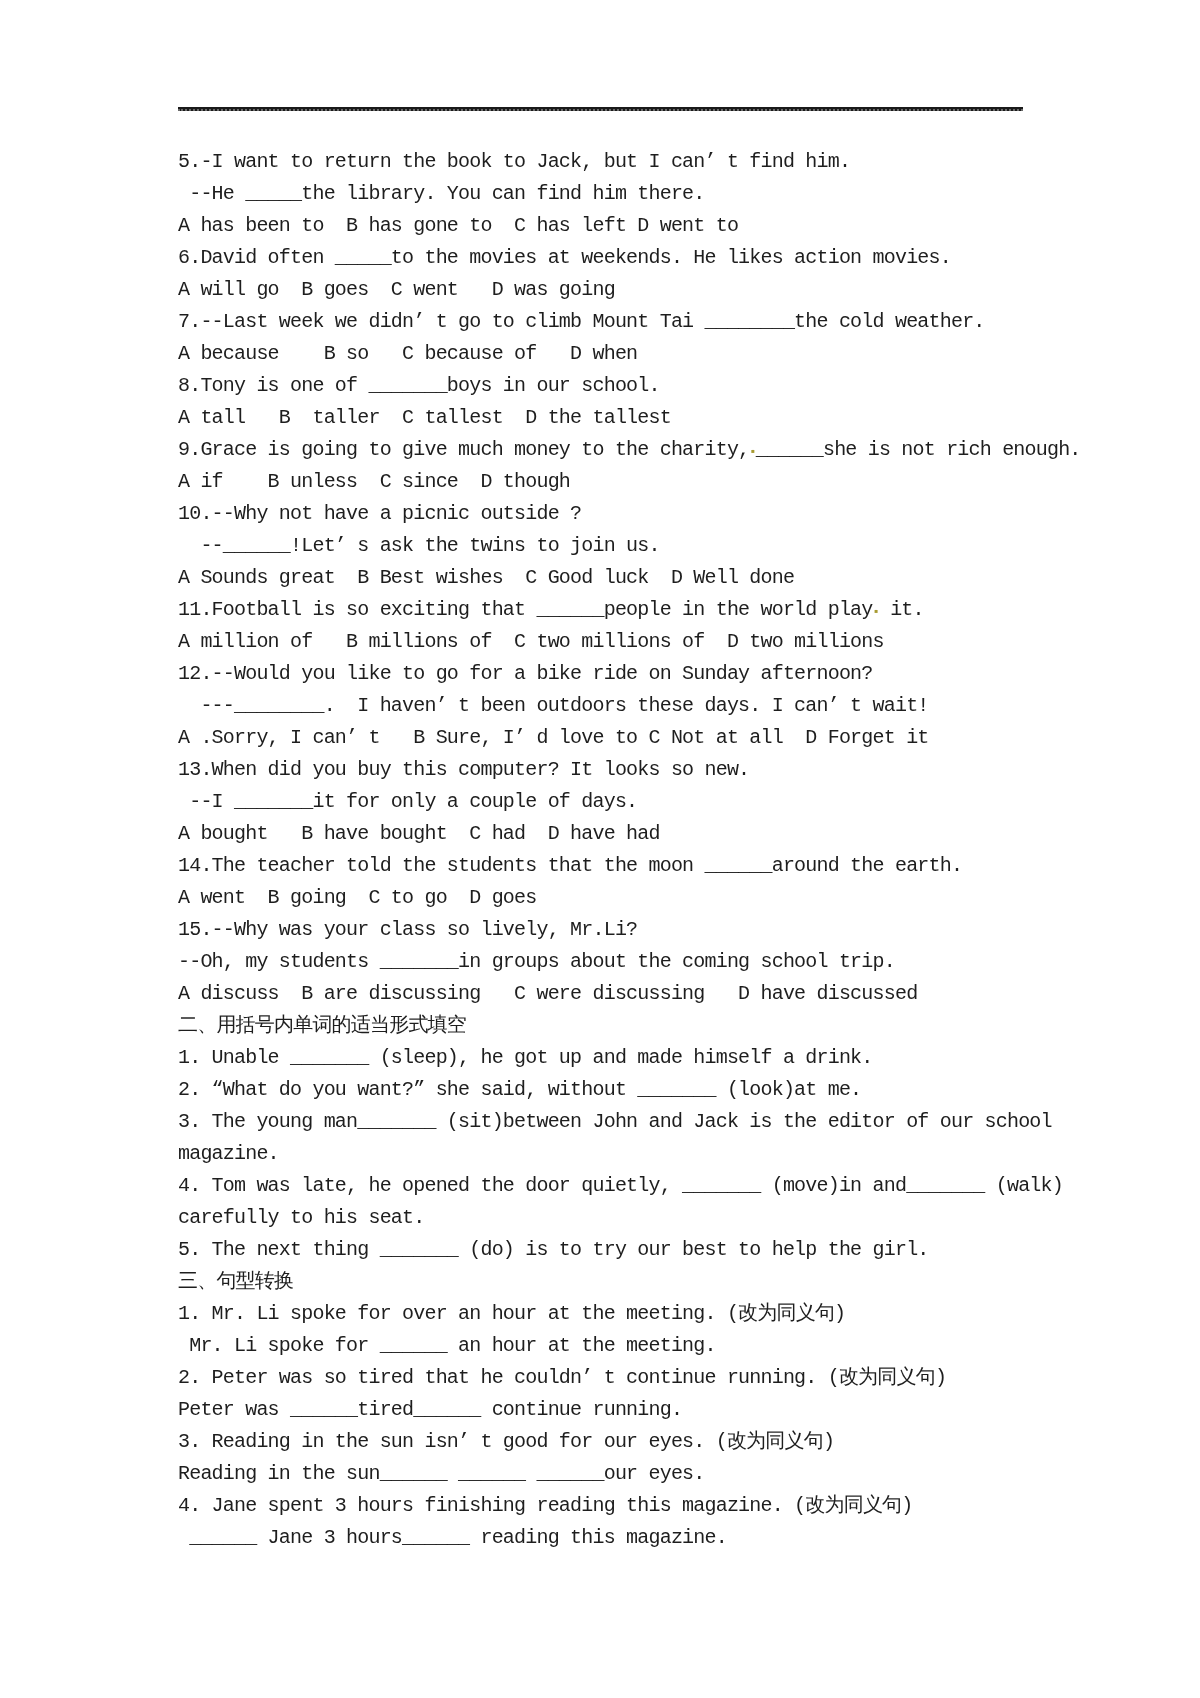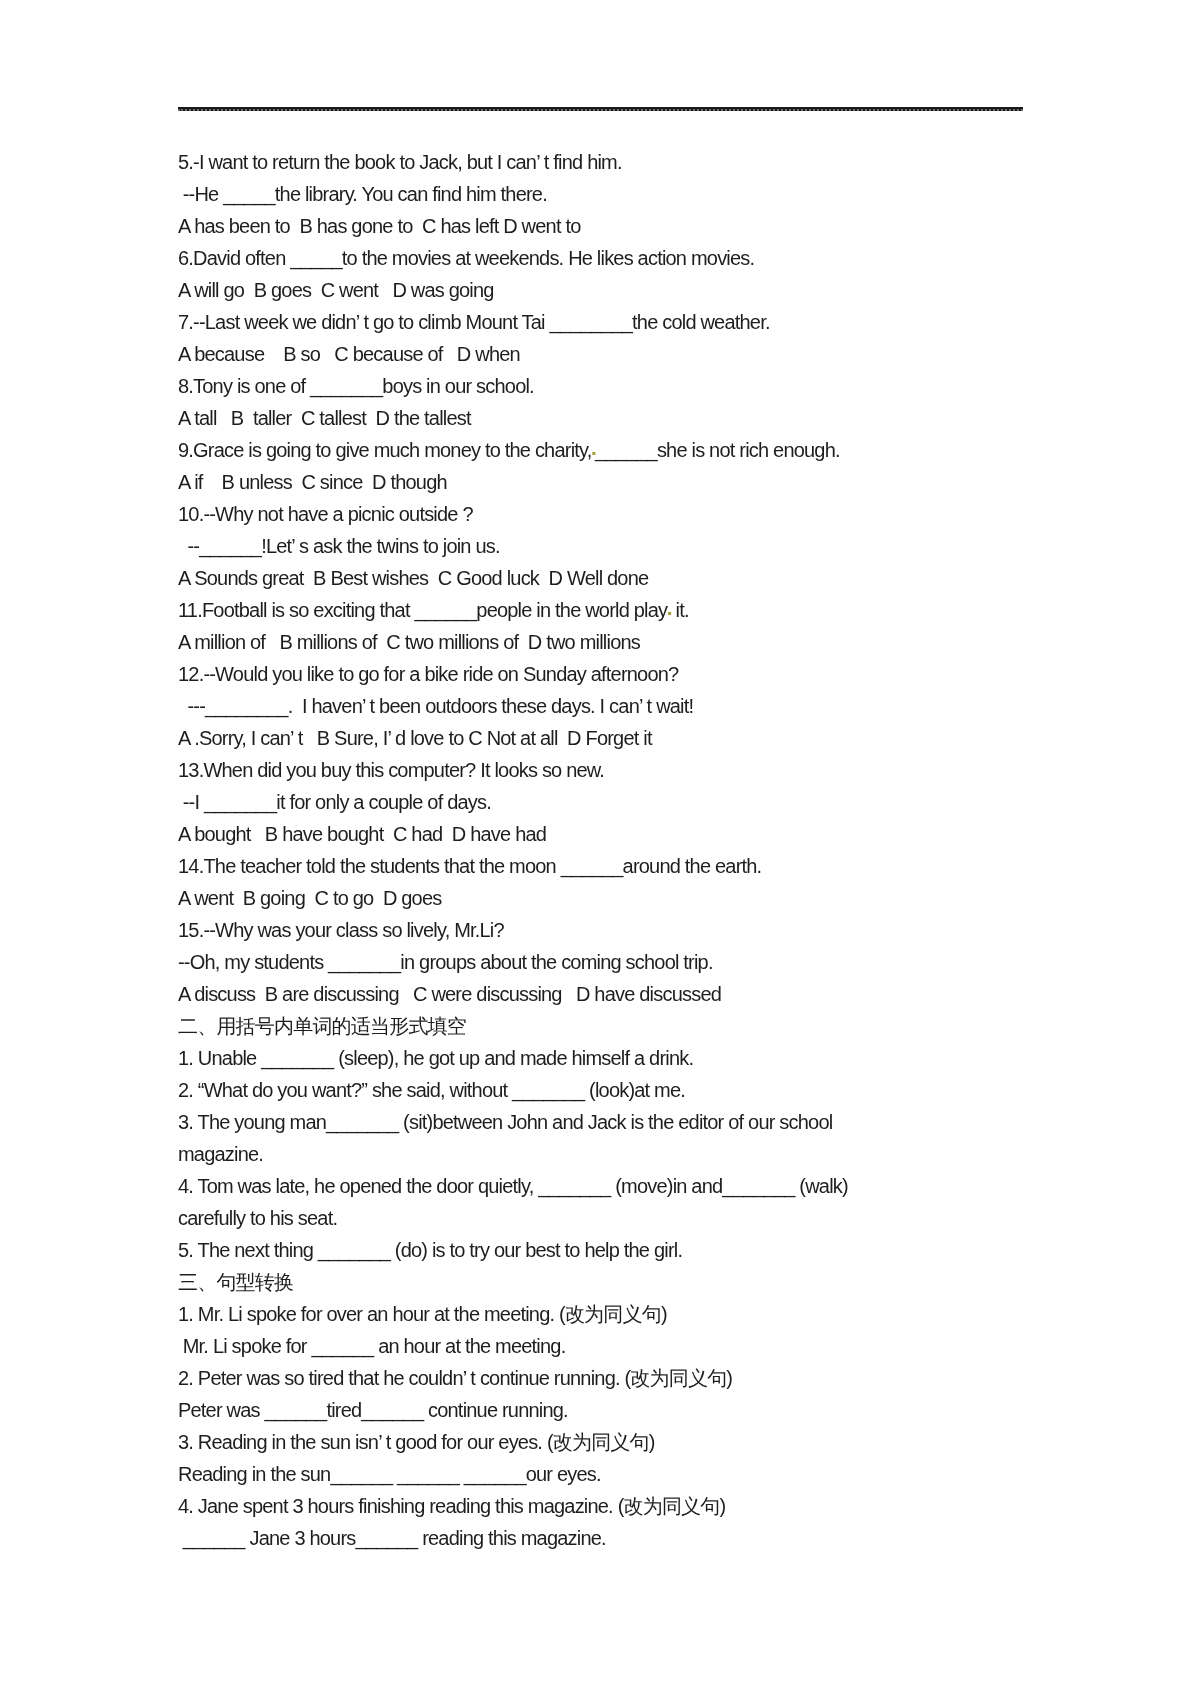--- a/index.html
+++ b/index.html
@@ -21,21 +21,21 @@
     width: 845px;
     height: 2px;
     background: #1a1a1a;
     border-bottom: 2px dotted #6a6a6a;
   }
   .content {
     position: absolute;
     left: 178px;
     top: 146px;
     width: 1000px;
-    font-family: Liberation Sans, sans-serif;
+    font-family: Liberation Mono, monospace;
     font-size: 20px;
     letter-spacing: -0.8px;
     line-height: 32px;
     color: #1e1e1e;
     white-space: pre;
   }
   .line {
     height: 32px;
   }
   .accent-dot {

